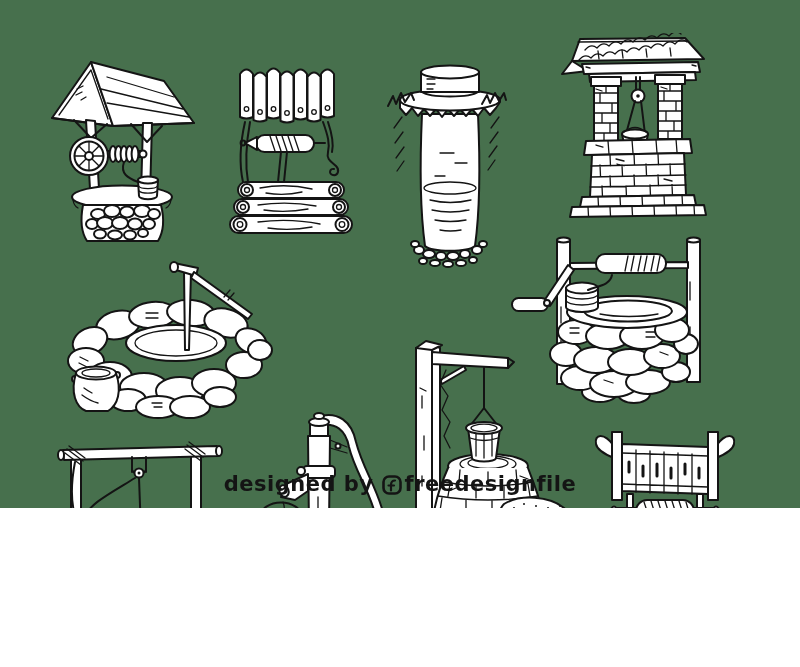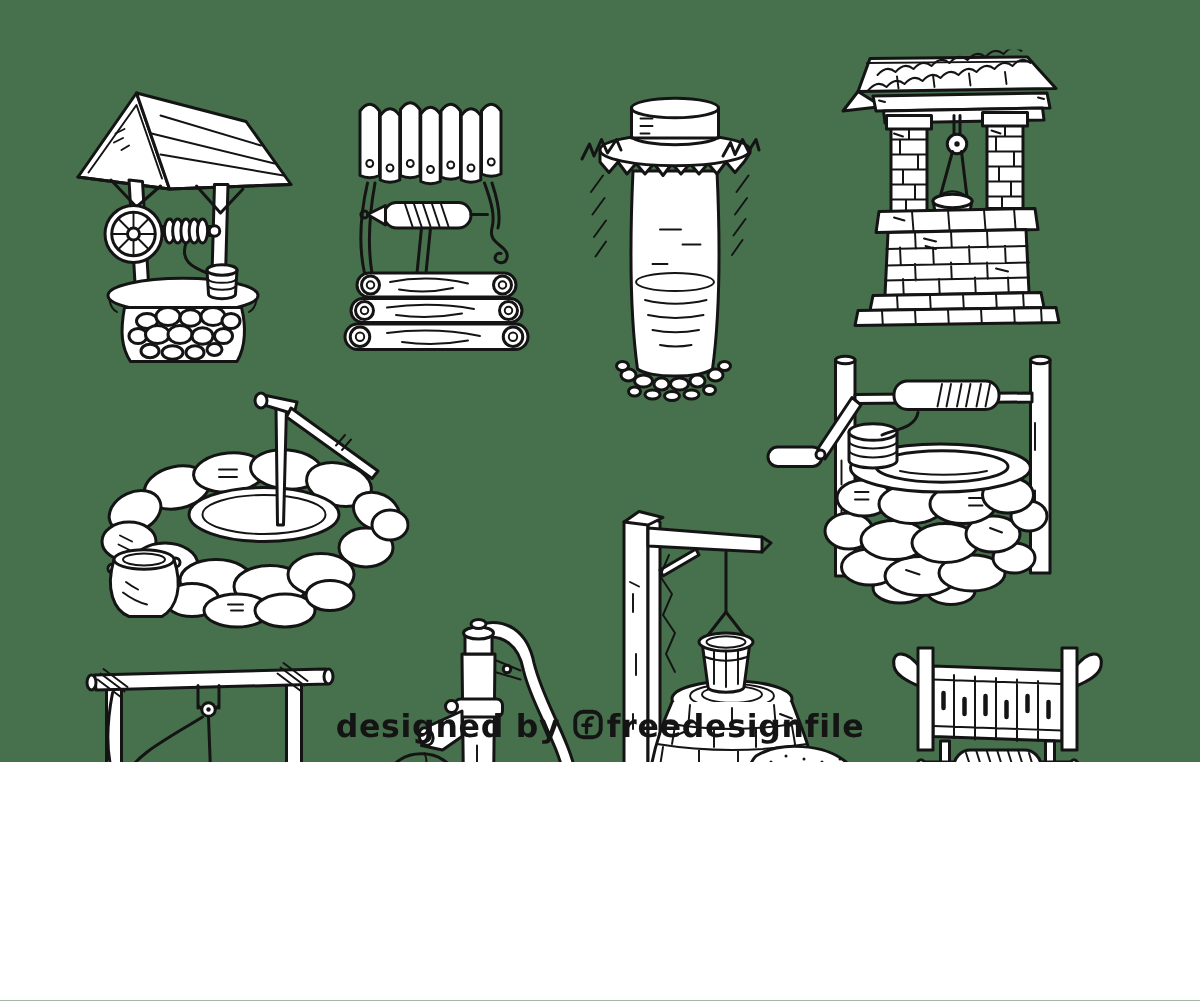--- a/index.html
+++ b/index.html
@@ -8,21 +8,21 @@
             font-family:"DejaVu Sans", sans-serif; }
   .art { position:absolute; }
   .ln  { stroke:var(--ink); stroke-width:2; fill:none; stroke-linecap:round; stroke-linejoin:round; }
   .fw  { fill:var(--paper); }
   .thin{ stroke-width:1.3; }
   .thick{ stroke-width:3; }
   .dot { fill:var(--ink); stroke:none; }
   .watermark { position:absolute; left:0; right:0; bottom:12px; display:flex;
                justify-content:center; align-items:center; gap:7px;
                color:var(--ink); font-weight:700; font-size:21px; letter-spacing:.5px; }
-  .brandwrap { display:flex; align-items:flex-start; gap:2px; }
+  .brandwrap { display:flex; align-items:flex-end; gap:2px; }
 </style>
 </head>
 <body>
 
 <div class="canvas">
 
   <svg class="art" style="left:50px;top:56px" width="195" height="200" viewBox="0 0 195 200" role="img" aria-label="Wishing well with shingled gable roof, spoked crank wheel, windlass coil, rope bucket and cobblestone base">
     <polygon class="ln fw" points="2,62 41,6 63,70"></polygon>
     <polygon class="ln fw" points="41,6 114,25 144,67 63,70"></polygon>
     <path class="ln thin" d="M9,59 L41,14 L58,63"></path>

